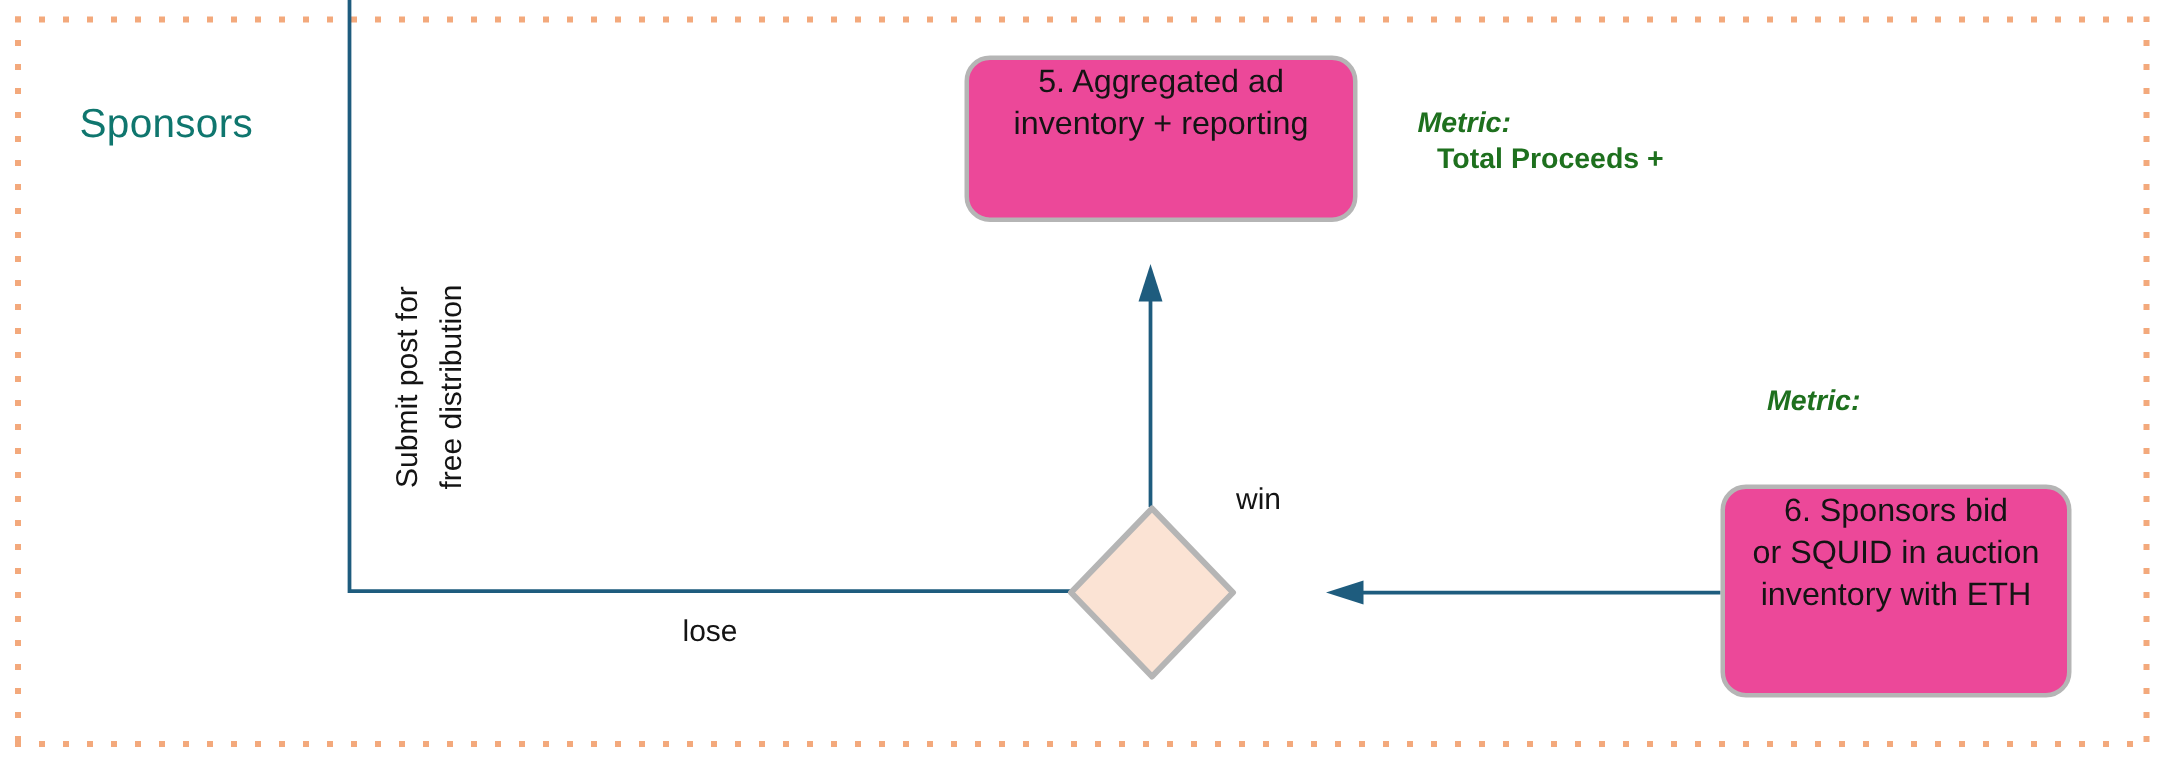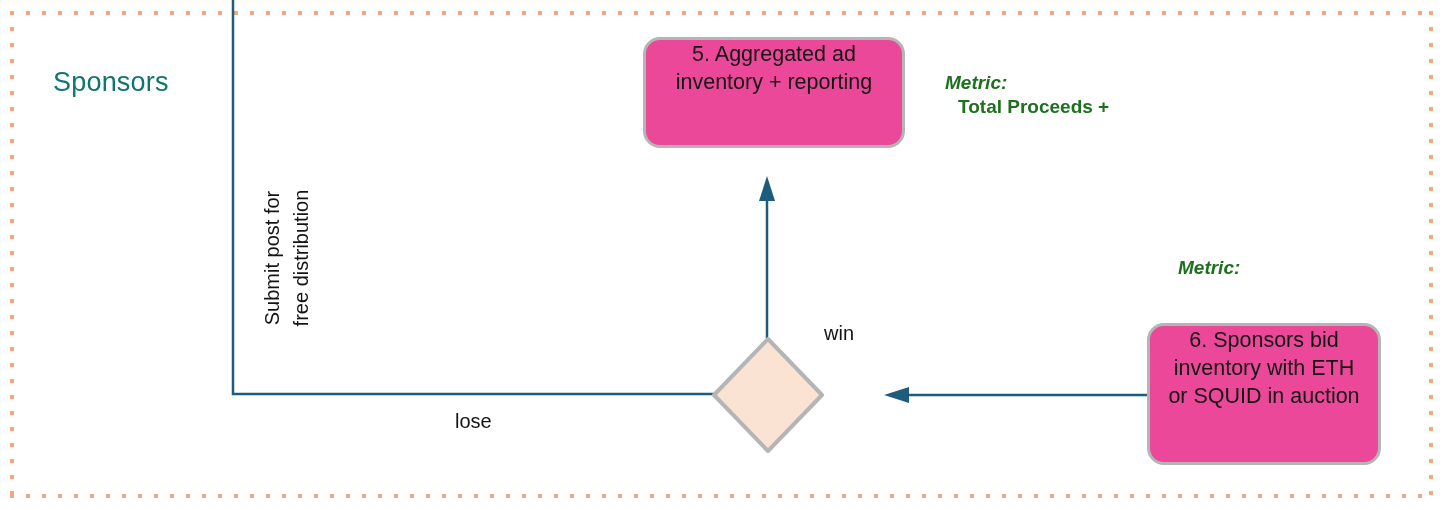--- a/index.html
+++ b/index.html
@@ -106,22 +106,22 @@
     <polygon points="768,339 822,395 768,451 714,395" fill="#fbe3d4" stroke="#b5b5b5" stroke-width="4" stroke-linejoin="round"></polygon>
   </svg>
 
   <div class="node node-box5">
     <div>5. Aggregated ad</div>
     <div>inventory + reporting</div>
   </div>
 
   <div class="node node-box6">
     <div>6. Sponsors bid</div>
+    <div>or SQUID in auction</div>
     <div>inventory with ETH</div>
-    <div>or SQUID in auction</div>
   </div>
 
   <div class="metric metric-1">
     <div class="metric-label">Metric:</div>
     <div class="metric-line">Total Proceeds +</div>
   </div>
 
   <div class="metric metric-2">
     <div class="metric-label">Metric:</div>
   </div>

